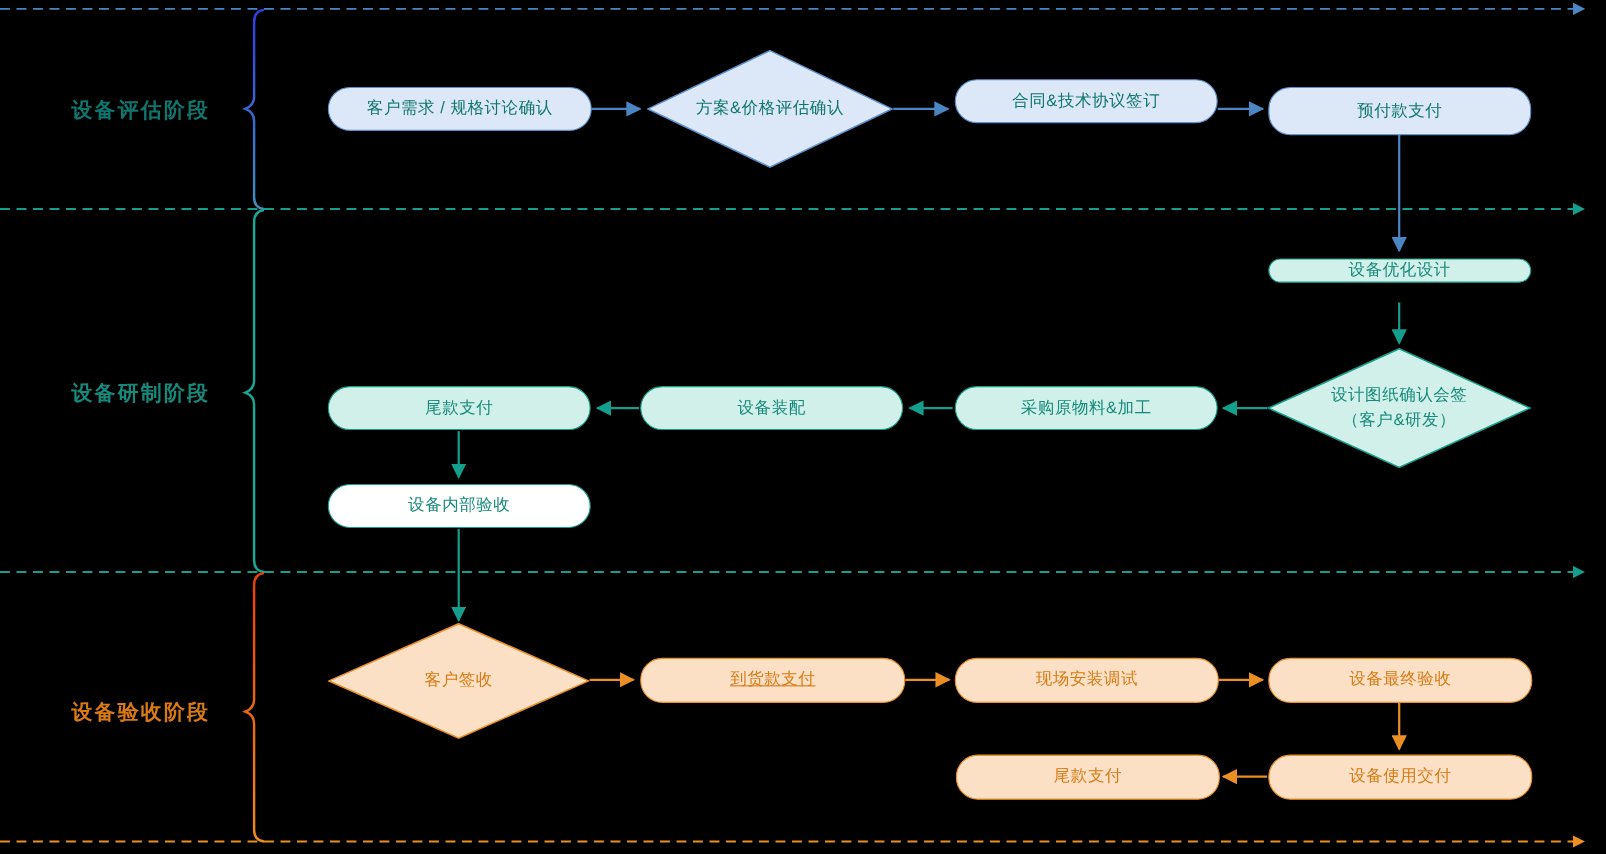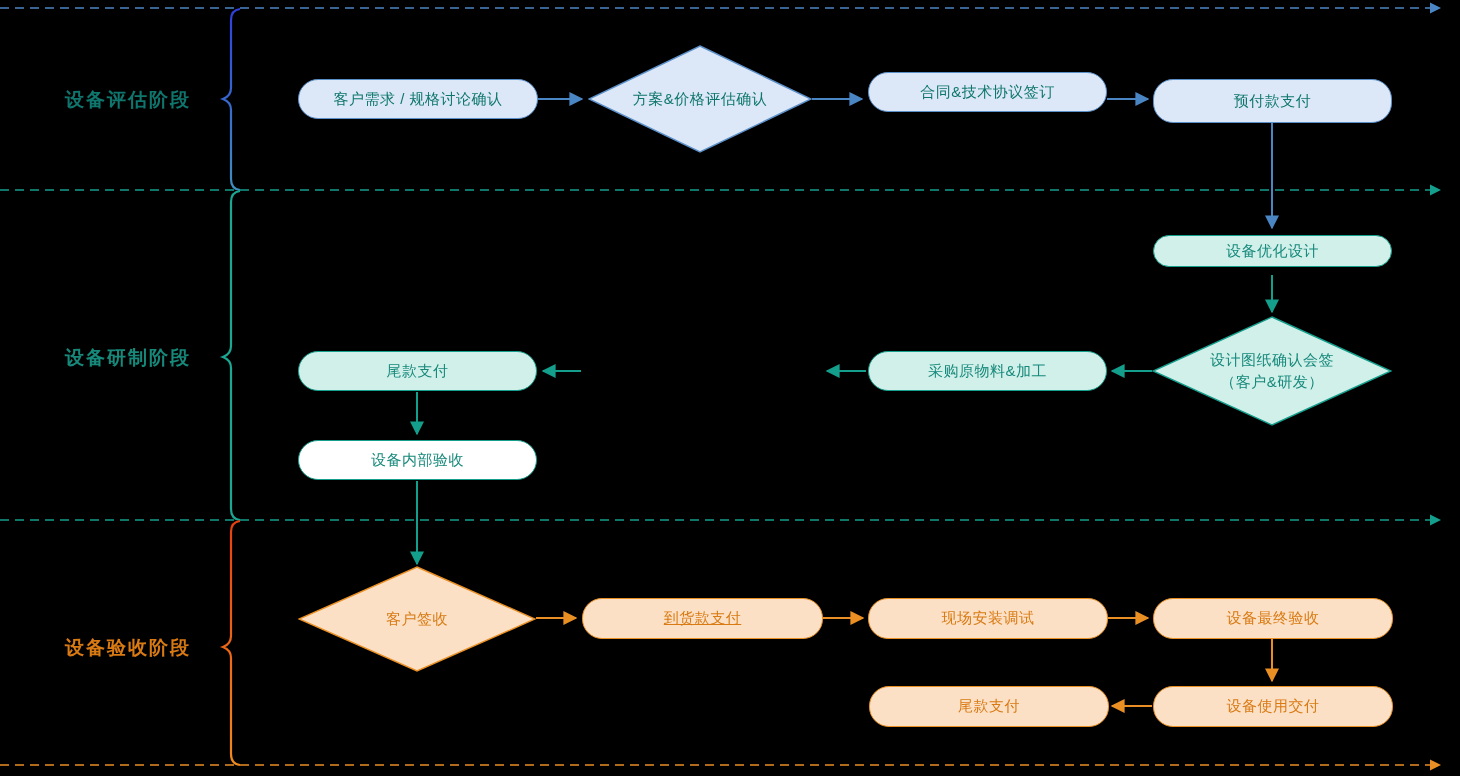--- a/index.html
+++ b/index.html
@@ -147,32 +147,33 @@
     <svg width="224" height="108" viewBox="0 0 224 108" xmlns="http://www.w3.org/2000/svg">
       <polygon points="112,1 223,54 112,107 1,54" fill="#dce8f7" stroke="#5b8fc9" stroke-width="1.4"></polygon>
     </svg>
     <div class="diamond-label blue-text">方案&amp;价格评估确认</div>
   </div>
 
   <div class="node pill pill-bg s-blue blue-text" style="left:868px; top:72px; width:239px; height:40px; background:#dce8f7; border:1.4px solid #5b8fc9;">合同&amp;技术协议签订</div>
 
   <div class="node pill pill-bg s-blue blue-text" style="left:1153px; top:79px; width:239px; height:44px; background:#dce8f7; border:1.4px solid #5b8fc9;">预付款支付</div>
 
-  <div class="node pill pill-bg s-teal teal-text" style="left:1153px; top:235px; width:239px; height:32px; background:#d2f0ea; border:1.4px solid #149e8c;">设备优化设计</div>
+  <div class="node pill pill-bg s-teal teal-text" style="left:1153px; top:235px; width:239px; height:22px; background:#d2f0ea; border:1.4px solid #149e8c;">设备优化设计</div>
 
   <div class="diamond-wrap" style="left:1152px; top:316px; width:240px; height:110px;">
     <svg width="240" height="110" viewBox="0 0 240 110" xmlns="http://www.w3.org/2000/svg">
       <polygon points="120,1 239,55 120,109 1,55" fill="#d2f0ea" stroke="#149e8c" stroke-width="1.4"></polygon>
     </svg>
     <div class="diamond-label teal-text">设计图纸确认会签
 （客户&amp;研发）</div>
   </div>
 
   <div class="node pill pill-bg s-teal teal-text" style="left:868px; top:351px; width:239px; height:40px; background:#d2f0ea; border:1.4px solid #149e8c;">采购原物料&amp;加工</div>
 
+  <div class="node pill pill-bg s-teal teal-text" style="left:582px; top:351px; width:239px; height:40px; background:#d2f0ea; border:1.4px solid #149e8c;">设备装配</div>
 
   <div class="node pill pill-bg s-teal teal-text" style="left:298px; top:351px; width:239px; height:40px; background:#d2f0ea; border:1.4px solid #149e8c;">尾款支付</div>
 
   <div class="node pill pill-bg s-teal teal-text" style="left:298px; top:440px; width:239px; height:40px; background:#ffffff; border:1.4px solid #149e8c;">设备内部验收</div>
 
   <div class="diamond-wrap" style="left:298px; top:566px; width:238px; height:106px;">
     <svg width="238" height="106" viewBox="0 0 238 106" xmlns="http://www.w3.org/2000/svg">
       <polygon points="119,1 237,53 119,105 1,53" fill="#fbe0c6" stroke="#e98f24" stroke-width="1.4"></polygon>
     </svg>
     <div class="diamond-label orange-text">客户签收</div>

